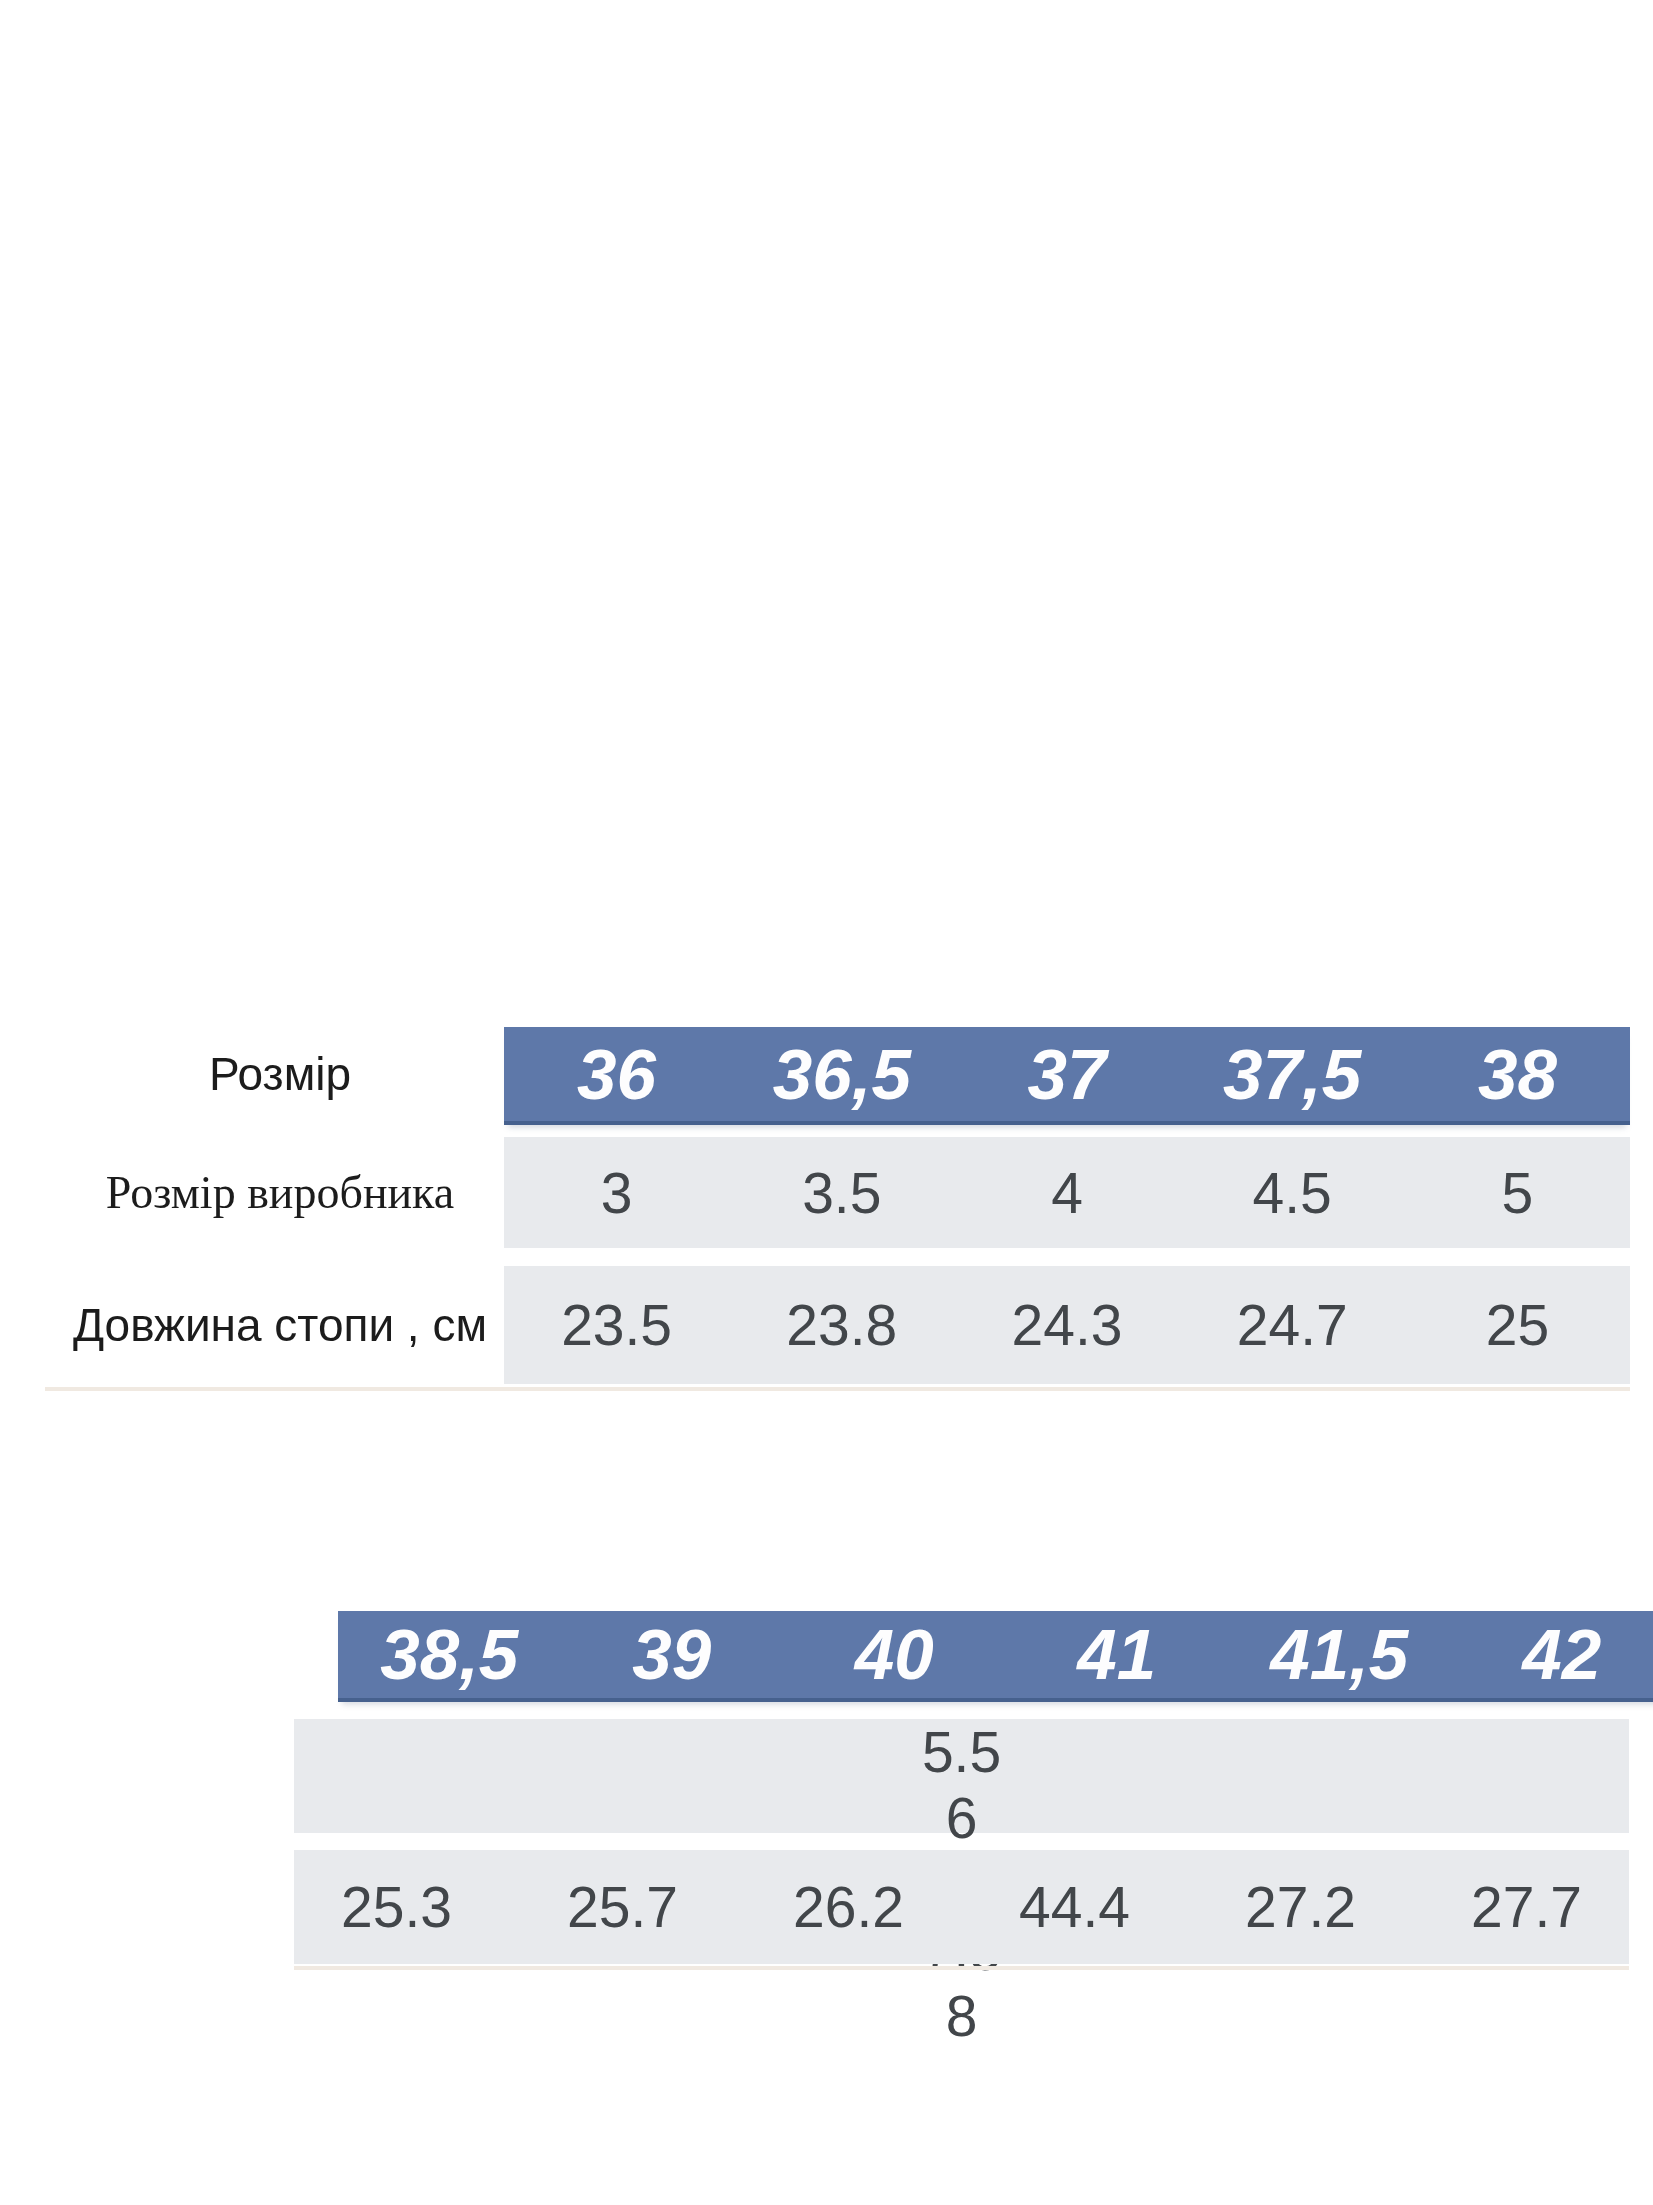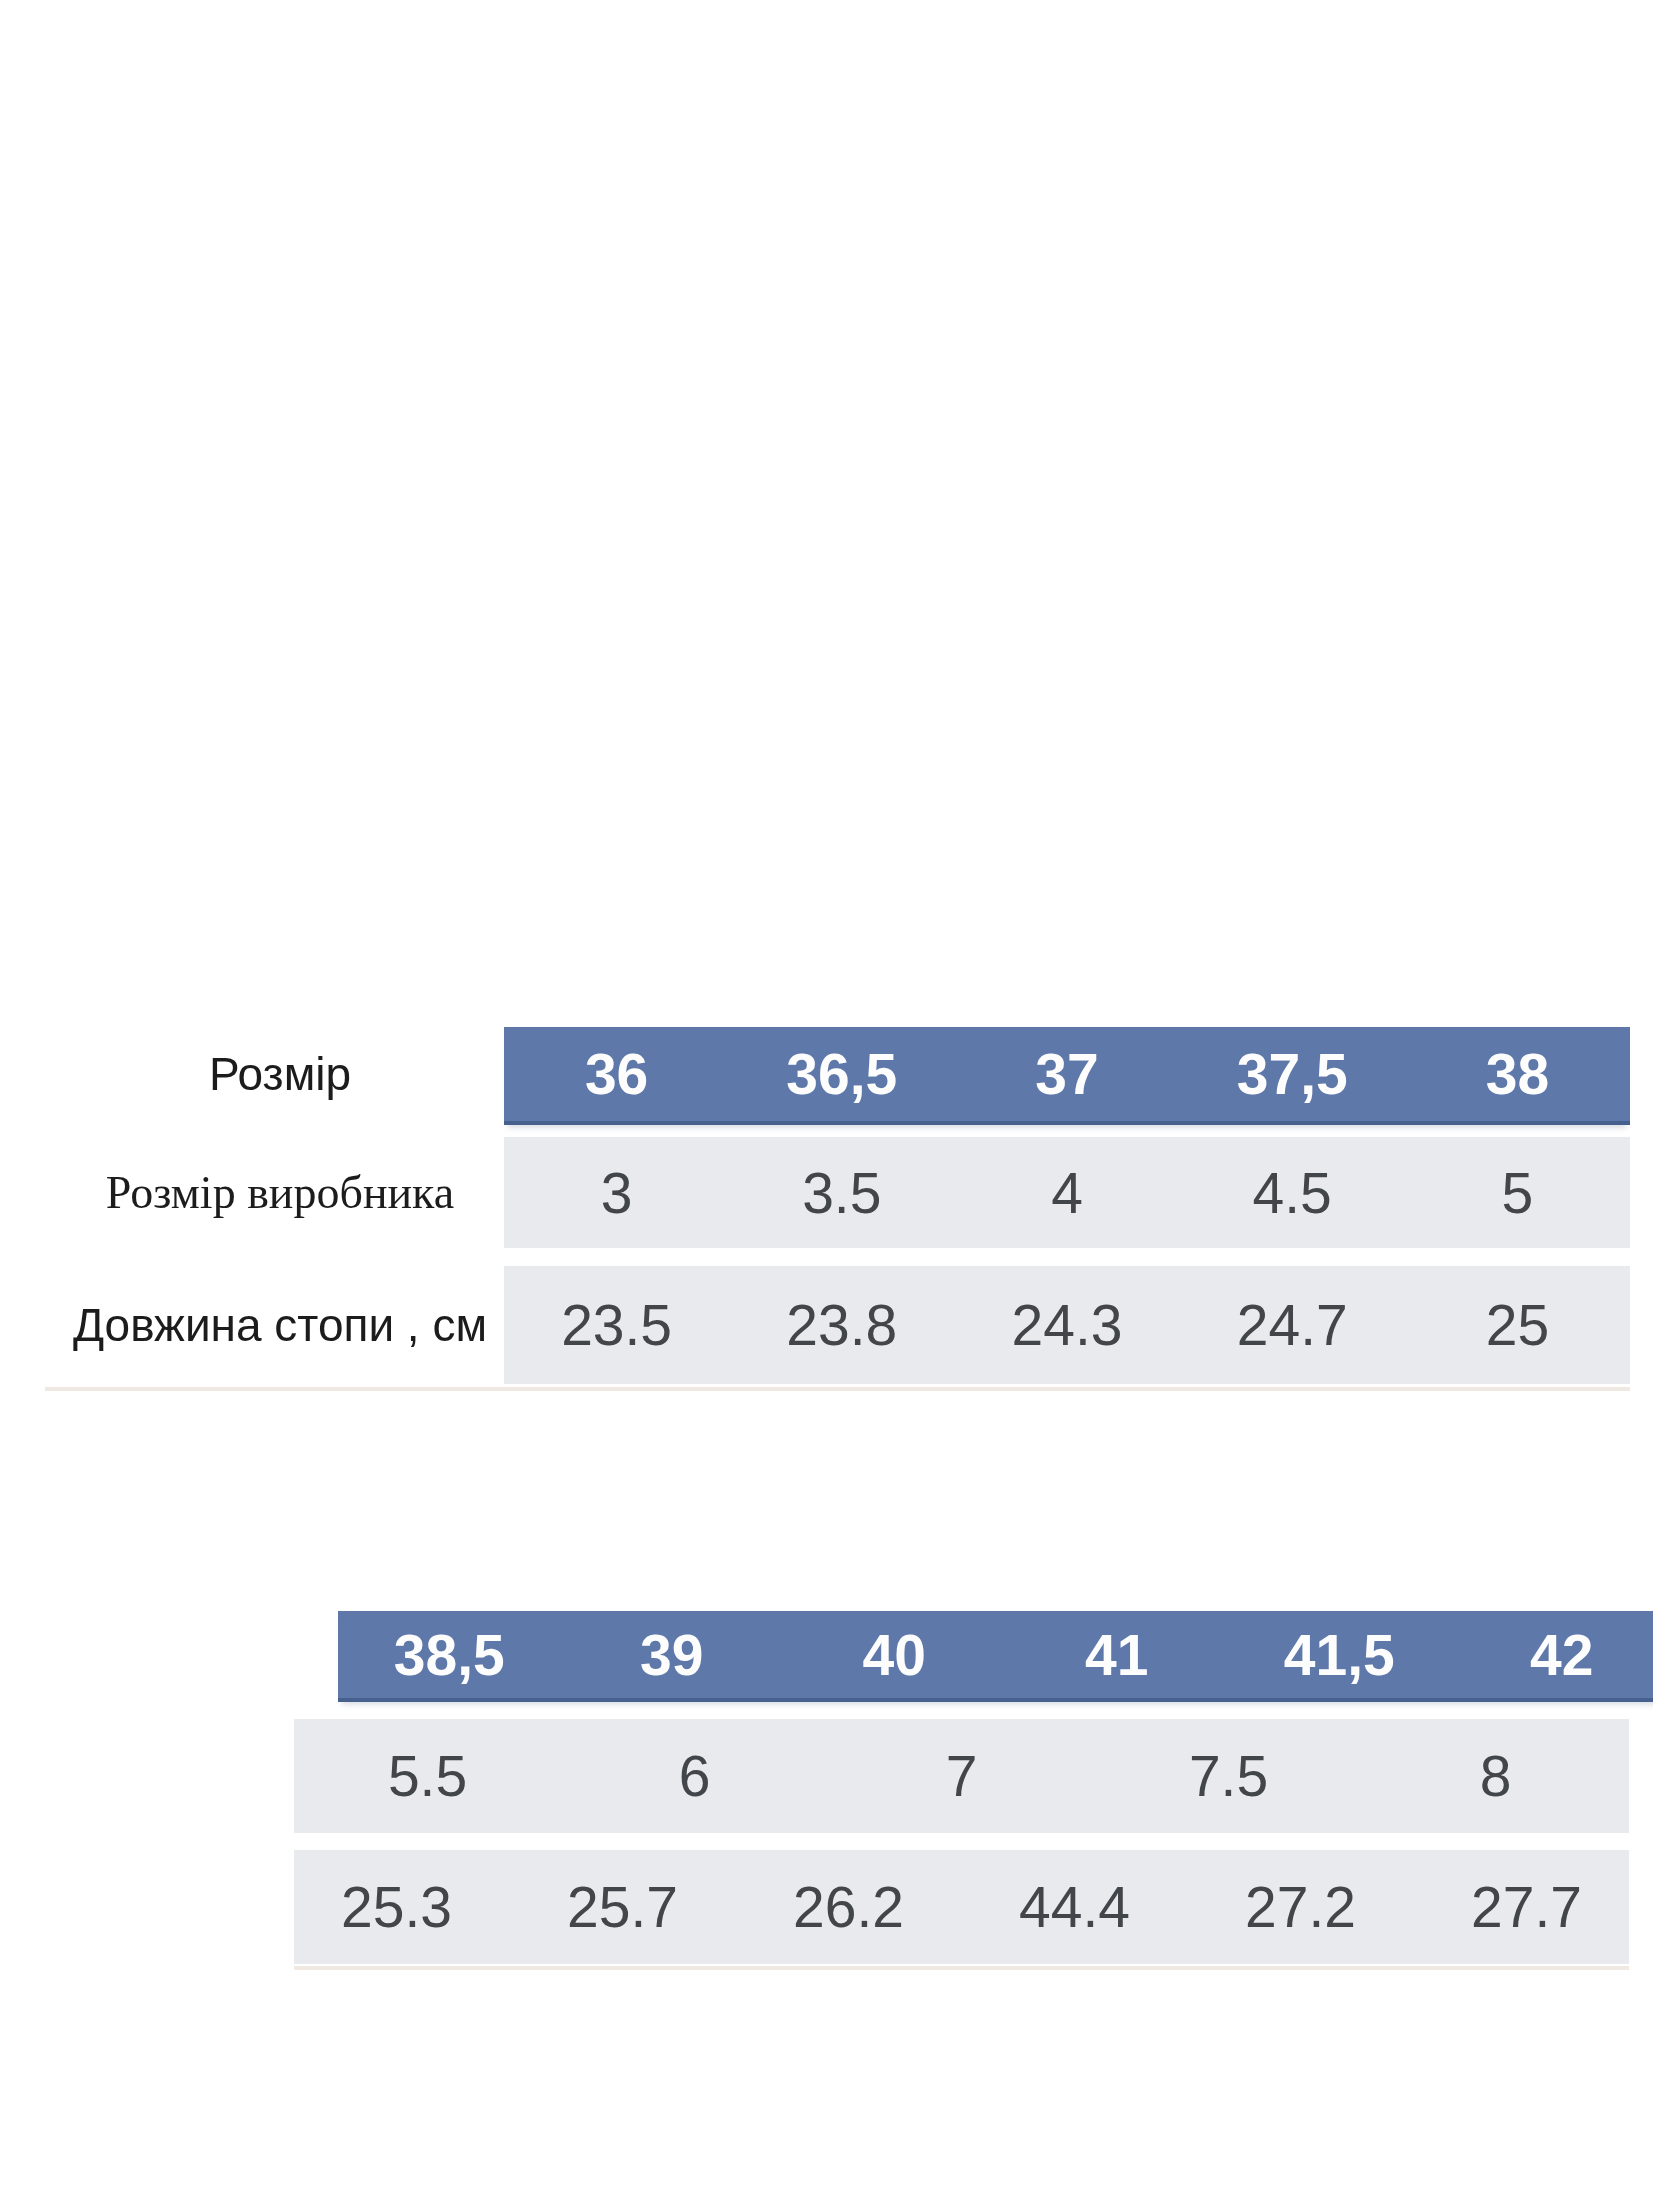--- a/index.html
+++ b/index.html
@@ -41,34 +41,35 @@
     display:flex;
     background:var(--header-bg);
     border-bottom:4.9px solid var(--header-border);
     box-shadow:0 7.4px 5.7px -4.1px rgba(110,125,150,0.28);
   }
   .t1-hdr{left:504px;top:1027px;width:1126px;height:94px;}
   .t2-hdr{left:294px;top:1611px;width:1335px;height:87px;margin-left:44px;}
   .hcell{
     flex:1;
     display:flex;align-items:center;justify-content:center;
-    font-size:57px;font-weight:700;
+    font-size:71px;font-weight:700;
     color:var(--header-text);
     white-space:nowrap;
+    font-style:italic;
   }
 
   
   .vals{
     position:absolute;
     display:flex;
     background:var(--row-bg);
   }
   .t1-r2{left:504px;top:1137px;width:1126px;height:111px;}
   .t1-r3{left:504px;top:1266px;width:1126px;height:118px;}
-  .t2-r2{left:294px;top:1719px;width:1335px;height:114px;}
+  .t2-r2{left:294px;top:1719px;width:1335px;height:114px;flex-direction:column;}
   .t2-r3{left:294px;top:1850px;width:1335px;height:114px;gap:21px;}
   .vcell{
     flex:1;
     display:flex;align-items:center;justify-content:center;
     font-size:57px;font-weight:400;
     color:var(--cell-text);
     white-space:nowrap;
   }
 
   

